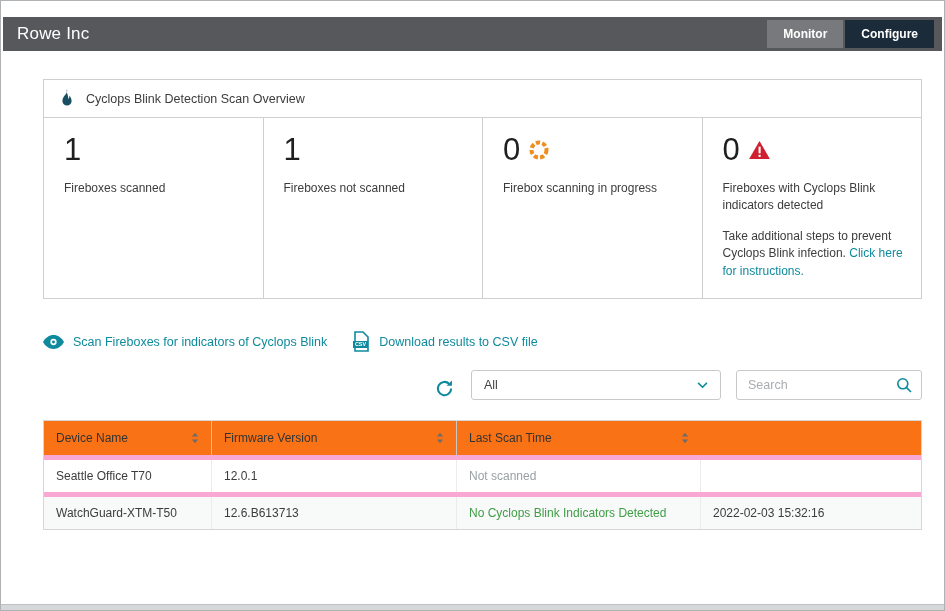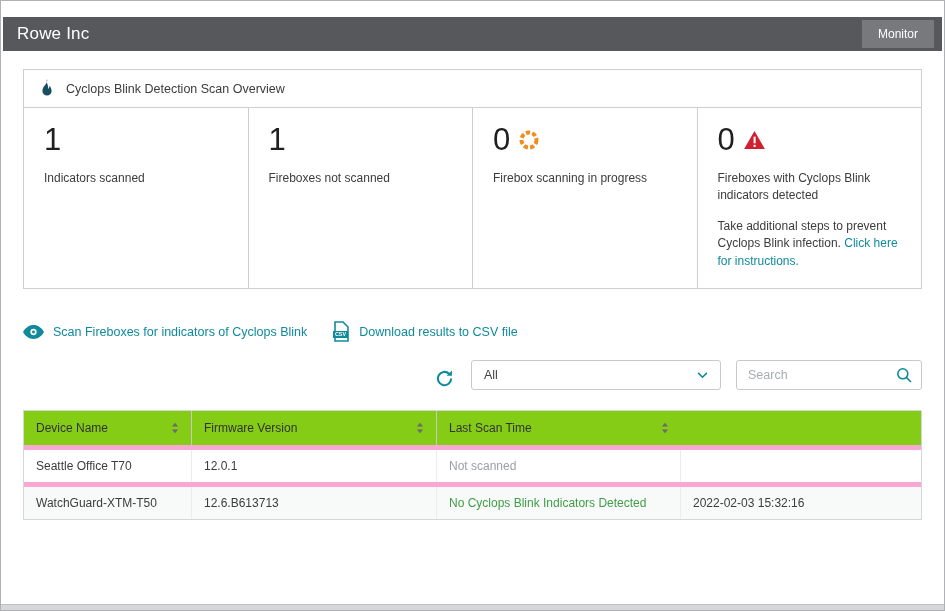--- a/index.html
+++ b/index.html
@@ -11,27 +11,27 @@
   }
   
   .topbar {
     height:34px; margin:16px 2px 0 2px; background:#57585b;
     display:flex; align-items:center; justify-content:space-between;
     padding:0 8px 0 14px;
   }
   .brand { color:#fff; font-size:17px; letter-spacing:.2px; }
   .topbar-buttons { display:flex; gap:2px; }
   .topbar-buttons button {
-    border:none; height:28px; padding:0 16px; font-size:12px; font-weight:normal;
+    border:none; height:28px; padding:0 16px; font-size:12px; font-weight:bold;
     color:#fff; font-family:inherit; cursor:pointer;
   }
   .btn-monitor { background:#77797c; }
   .btn-configure { background:#1c2b3a; }
   
-  .content { padding:18px 22px 0 22px; }
+  .content { padding:28px 22px 0 22px;margin-left:20px; }
   .card { border:1px solid #cfcfcf; background:#fff; }
   .card-header {
     display:flex; align-items:center; gap:11px;
     padding:9px 15px; border-bottom:1px solid #cfcfcf;
     font-size:12.5px; color:#3c3c3c;
   }
   .stats { display:flex; min-height:172px; align-items:stretch; }
   .stat { flex:1; padding:15px 18px 18px 20px; }
   .stat + .stat { border-left:1px solid #cfcfcf; }
   .stat-top { display:flex; align-items:center; gap:9px; }
@@ -57,21 +57,21 @@
     width:186px; height:30px; border:1px solid #c9c9c9; border-radius:3px;
     display:flex; align-items:center; padding:0 9px; background:#fff;
   }
   .search-box input {
     flex:1; border:none; outline:none; font-size:12.5px; color:#444;
     font-family:inherit; min-width:0; background:transparent;
   }
   .search-box input::placeholder { color:#a9adb0; }
   
   .table { margin-top:20px; border:1px solid #d6d6d6; font-size:12px; }
-  .thead { display:grid; grid-template-columns:168px 245px 244px auto; background:#84cc16; }
+  .thead { display:grid; grid-template-columns:168px 245px 244px auto; background:#f97316; }
   .th {
     display:flex; align-items:center; justify-content:space-between;
     padding:10px 12px; color:#333; cursor:pointer; border-right:1px solid #c7c7c7;
   }
   .th:last-child { border-right:none; }
   .row { display:grid; grid-template-columns:168px 245px 244px auto; border-top:5px solid #f9a8d4; background:#fff; }
   .row.alt { background:#f8f9f9; }
   .td { padding:9px 12px; color:#3c3c3c; border-right:1px solid #ececec; min-height:30px; }
   .td:last-child { border-right:none; }
   .result-muted { color:#9aa0a3; }
@@ -82,20 +82,21 @@
 </style>
 </head>
 <body>
 
 <div class="page">
 
   <header class="topbar">
     <div class="brand">Rowe Inc</div>
     <div class="topbar-buttons">
       <button class="btn-monitor">Monitor</button>
+      <button class="btn-configure">Configure</button>
     </div>
   </header>
 
   <main class="content">
 
     <section class="card">
       <div class="card-header">
         <span class="icon">
           <svg width="16" height="19" viewBox="0 0 16 19">
               <path d="M8 0c1.6 4.5-4.6 6.7-4.6 12a4.6 4.6 0 0 0 9.2 0c0-2.2-1-3.9-2.2-5.2.3 2.3-1.5 3.1-1.5 3.1C10.3 6.6 6.7 4.2 8 0z" fill="#1a4f63"></path>
@@ -103,21 +104,21 @@
         </span>
         <span>Cyclops Blink Detection Scan Overview</span>
       </div>
 
       <div class="stats">
 
         <div class="stat">
           <div class="stat-top">
             <span class="stat-value">1</span>
           </div>
-          <div class="stat-label">Indicators scanned</div>
+          <div class="stat-label">Fireboxes scanned</div>
         </div>
 
         <div class="stat">
           <div class="stat-top">
             <span class="stat-value">1</span>
           </div>
           <div class="stat-label">Fireboxes not scanned</div>
         </div>
 
         <div class="stat">

